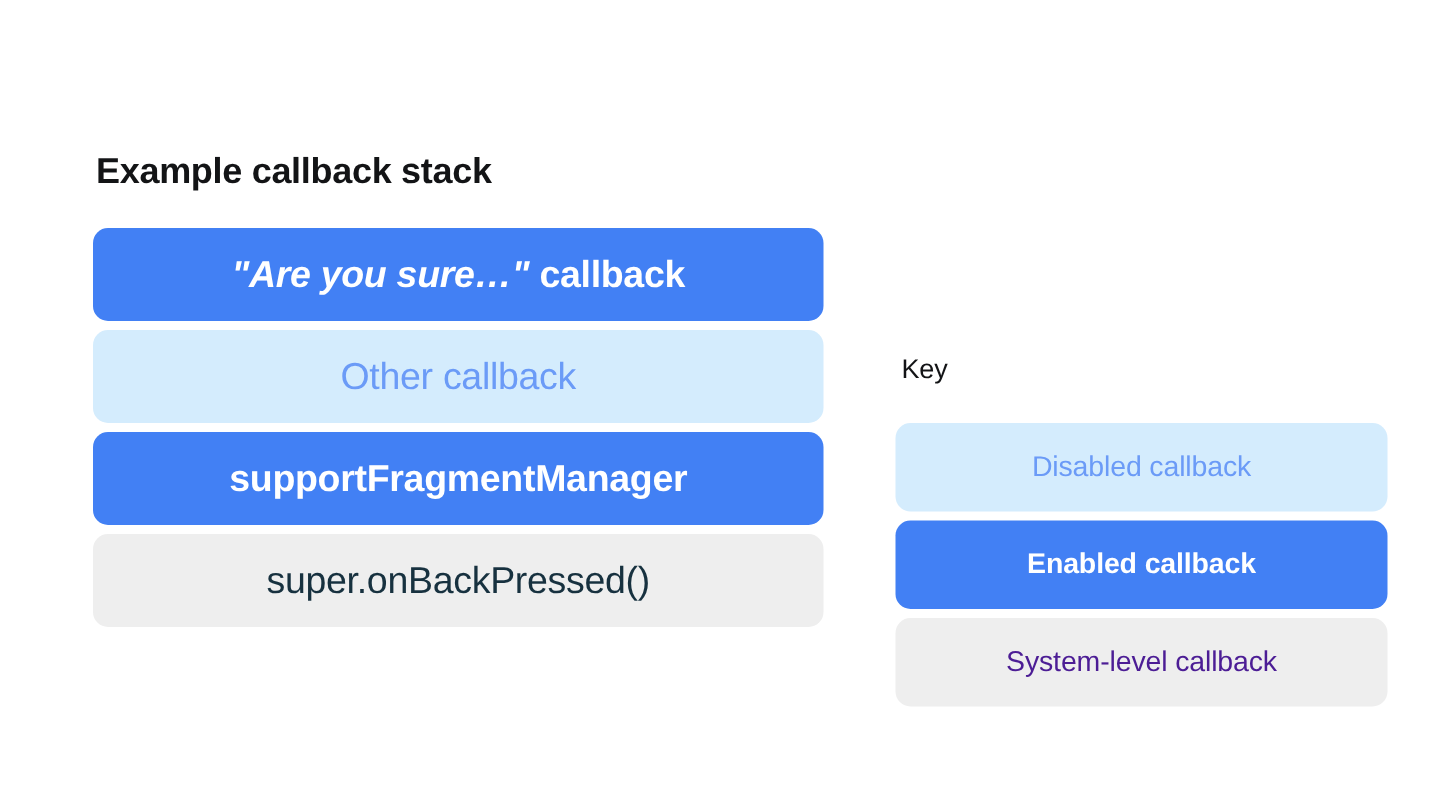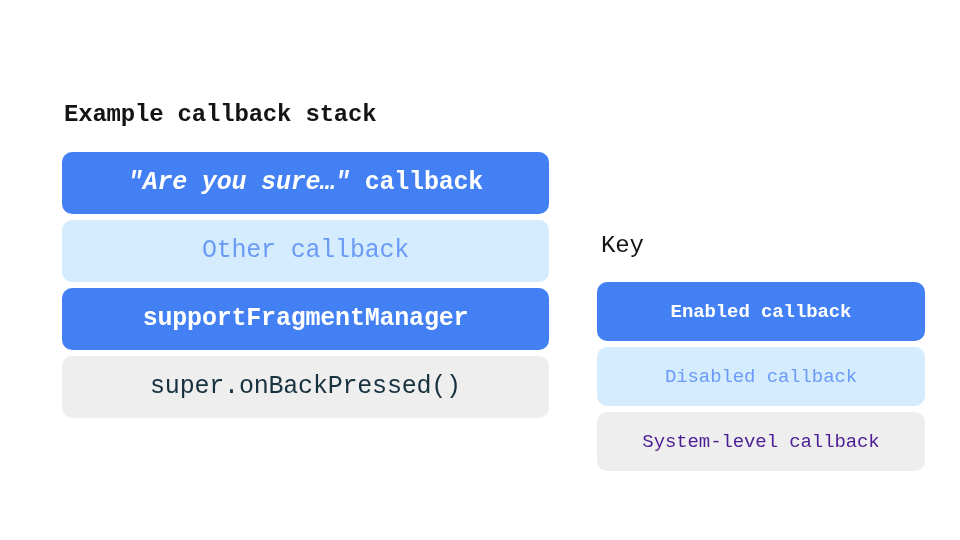--- a/index.html
+++ b/index.html
@@ -12,21 +12,20 @@
     background: #ffffff;
     font-family: "Liberation Sans", sans-serif;
     overflow: hidden;
     position: relative;
     -webkit-font-smoothing: antialiased;
   }
 
   .canvas {
     position: absolute;
     inset: 0;
-    font-family: Liberation Mono, monospace;
   }
 
   
   .stack-col {
     position: absolute;
     left: 62px;
     top: 100px;
     width: 487px;
   }
 
@@ -99,21 +98,21 @@
 
   
   .key-col {
     position: absolute;
     left: 597px;
     top: 234px;
     width: 328px;
   }
 
   .key-title {
-    font-size: 24px;
+    font-size: 18px;
     font-weight: 400;
     color: #131416;
     line-height: 24px;
     margin: 0 0 24px 4px;
     letter-spacing: -0.1px;
   }
 
   .key-list {
     display: flex;
     flex-direction: column;
@@ -181,28 +180,28 @@
 
     </div>
   </div>
 
   <div class="key-col">
 
     <div class="key-title">Key</div>
 
     <div class="key-list">
 
+      <div class="key-row state-disabled">
+        <span class="key-label">Disabled callback</span>
+      </div>
+
       <div class="key-row state-enabled">
         <span class="key-label">Enabled callback</span>
       </div>
 
-      <div class="key-row state-disabled">
-        <span class="key-label">Disabled callback</span>
-      </div>
-
       <div class="key-row state-system">
         <span class="key-label">System-level callback</span>
       </div>
 
     </div>
   </div>
 
 </div>
 
 </body></html>

